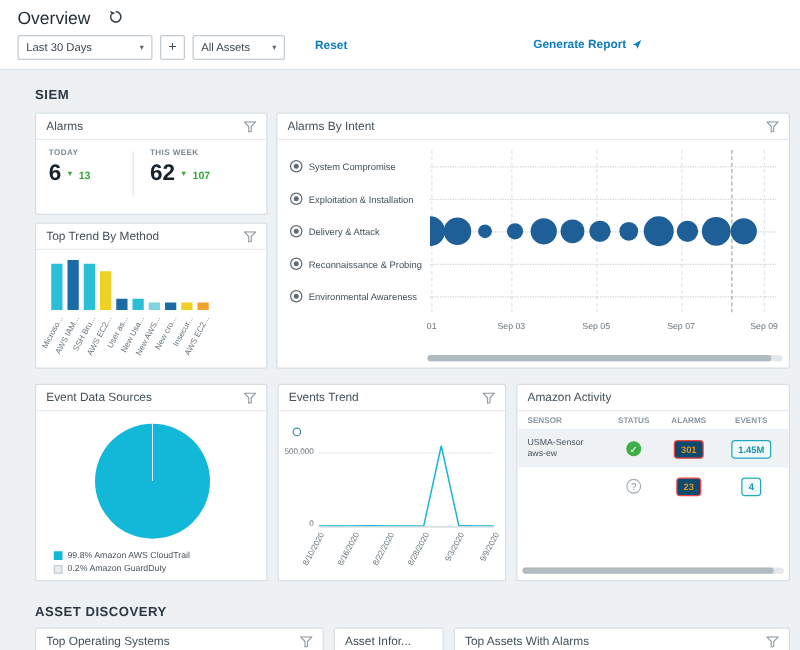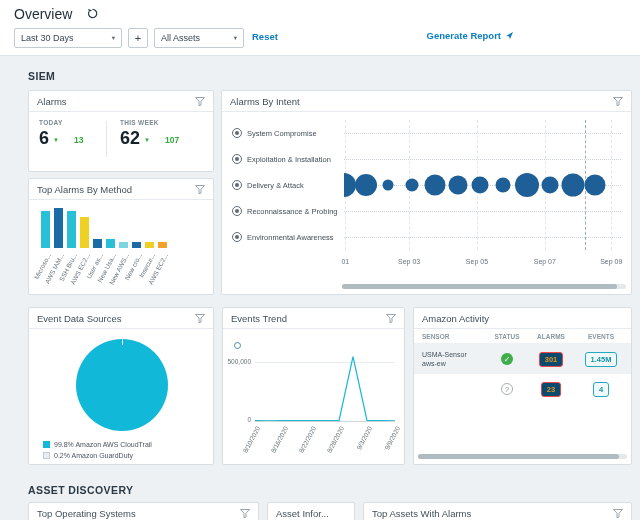--- a/index.html
+++ b/index.html
@@ -24,21 +24,21 @@
   .card{position:absolute;background:#fff;border:1px solid #d8dfe4;border-radius:2px;overflow:hidden}
   .card-header{height:21px;border-bottom:1px solid #e6eaee;display:flex;align-items:center;padding:0 8px}
   .card-title{font-size:9.5px;color:#42505a;white-space:nowrap;overflow:hidden;text-overflow:ellipsis}
   .funnel{margin-left:auto;display:flex;cursor:pointer;flex:none}
   
   .alarms-body{display:flex;padding:7px 0 0 10px}
   .stat{cursor:pointer}
   .stat-label{font-size:6.5px;font-weight:bold;color:#7b8891;letter-spacing:.3px}
   .stat-row{display:flex;align-items:flex-end;gap:4px;margin-top:3px}
   .stat-value{font-size:18px;font-weight:bold;color:#15212b;line-height:1}
-  .delta{display:flex;align-items:center;gap:15px;font-size:8.5px;font-weight:bold;color:#35a83a;padding-bottom:2px}
+  .delta{display:flex;align-items:center;gap:4px;font-size:8.5px;font-weight:bold;color:#35a83a;padding-bottom:2px}
   .delta-arrow{font-size:6px}
   .stat-divider{width:1px;background:#e2e7ea;margin:2px 13px 0 13px;height:36px}
   
   .bars{position:absolute;left:12px;top:8px;height:40px;display:flex;align-items:flex-end;gap:4px}
   .bar{width:9px}
   .bar-labels{position:absolute;left:0;top:50px;right:0;bottom:0;overflow:hidden}
   .bar-label{position:absolute;top:2px;font-size:6.5px;color:#66737c;white-space:nowrap;
              transform:rotate(-62deg) translateX(-100%);transform-origin:0 0}
   
   .intent-row{position:absolute;left:10px;height:26px;display:flex;align-items:center;gap:5px}
@@ -100,21 +100,21 @@
       </svg>
   </span>
 
   <div class="dropdown" style="left:14px;width:108px">
     <span>Last 30 Days</span>
     <span class="caret">▾</span>
   </div>
   <div class="plus-btn">
     <span>+</span>
   </div>
-  <div class="dropdown" style="left:154px;width:90px">
+  <div class="dropdown" style="left:154px;width:74px">
     <span>All Assets</span>
     <span class="caret">▾</span>
   </div>
   <span class="reset-link">Reset</span>
 
   <div class="gen-report">
     <span>Generate Report</span>
     <span style="display:flex">
       <svg width="9" height="9" viewBox="0 0 9 9">
           <path d="M1 5 L8 1 L5 8 L3.8 5.2 Z" fill="#0e7dbe"></path>
@@ -156,21 +156,21 @@
             <span class="delta-arrow">▼</span>
             <span>107</span>
           </span>
         </div>
       </div>
     </div>
   </div>
 
   <div class="card" style="left:28px;top:178px;width:186px;height:117px">
     <div class="card-header">
-      <span class="card-title">Top Alarms By Method</span>
+      <span class="card-title">Top Trend By Method</span>
       <span class="funnel">
           <svg width="10" height="9" viewBox="0 0 10 9">
             <path d="M0.5 0.5 H9.5 L6 4.2 V8 L4 8.8 V4.2 Z" fill="none" stroke="#8d9aa3" stroke-width="0.9"></path>
           </svg>
         </span>
     </div>
     <div style="position:relative;height:94px">
       <div class="bars">
           <div class="bar" style="height: 37px; background: rgb(41, 192, 215);"></div>
           <div class="bar" style="height: 40px; background: rgb(26, 107, 166);"></div>

